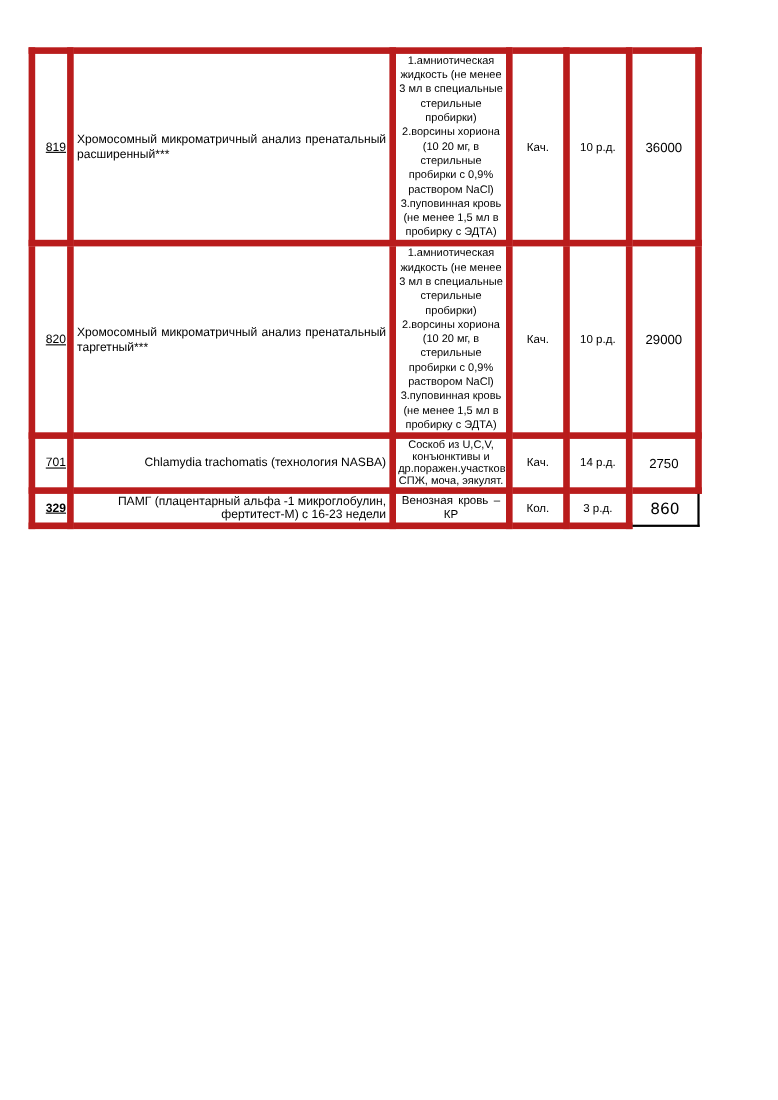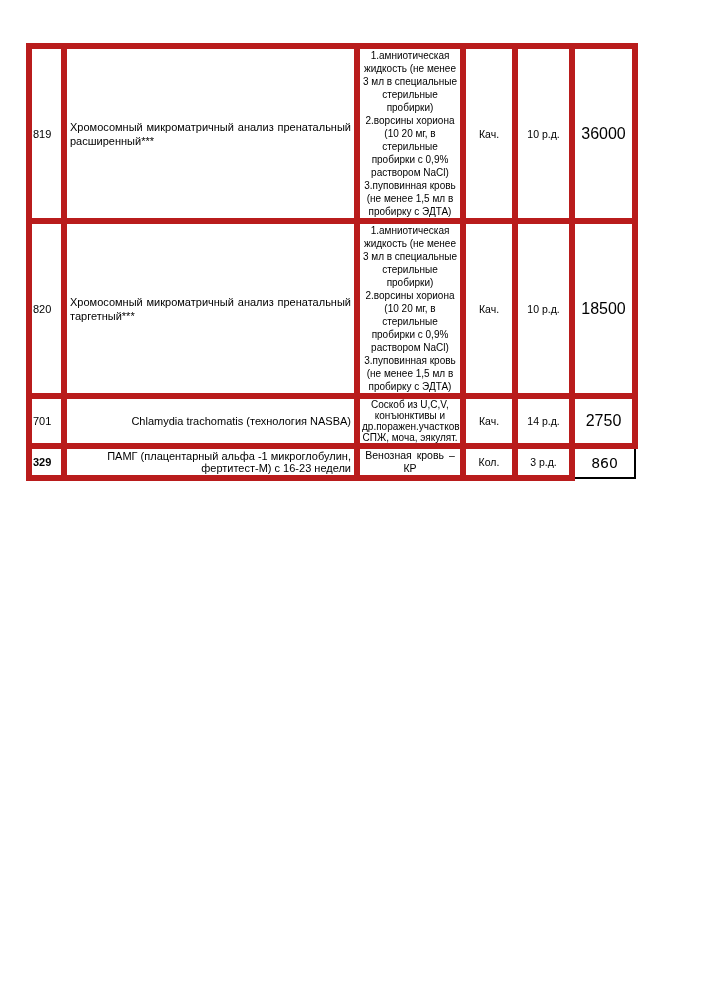--- a/index.html
+++ b/index.html
@@ -36,22 +36,23 @@
   .col-term  { width: 57px;  }
   .col-price { width: 63px;  }
 
   tr.r-819 { height: 151px; }
   tr.r-820 { height: 146px; }
   tr.r-701 { height: 44px;  }
   tr.r-sect { height: 17px; }
   tr.r-329 { height: 25px;  }
 
   .c-num {
-    text-align: left;
+    text-align: right;
     font-size: 11px;
+    text-decoration: underline;
   }
   .c-name {
     font-size: 11px;
     line-height: 14px;
     text-align: justify;
     padding: 0 3px;
   }
   tr.r-701 .c-name, tr.r-329 .c-name {
     text-align: right;
     line-height: 12.5px;
@@ -68,21 +69,21 @@
   tr.r-329 .c-bio {
     font-size: 10.5px;
     word-spacing: 2px;
   }
   .c-type, .c-term {
     text-align: center;
     font-size: 10.5px;
   }
   .c-price {
     text-align: center;
-    font-size: 16px;
+    font-size: 12px;
   }
   tr.r-329 .c-num {
     font-weight: bold;
   }
   tr.r-329 .c-price {
     border: 2px solid #000000;
     font-family: "DejaVu Sans", sans-serif;
     font-size: 14px;
   }
   .c-section {
@@ -121,21 +122,21 @@
       <tr class="r-820">
         <td class="c-num">820</td>
         <td class="c-name">Хромосомный микроматричный анализ пренатальный таргетный***</td>
         <td class="c-bio">
           <div>1.амниотическая жидкость (не менее 3 мл в специальные стерильные пробирки)</div>
           <div>2.ворсины хориона (10 20 мг, в стерильные пробирки с 0,9% раствором NaCl)</div>
           <div>3.пуповинная кровь (не менее 1,5 мл в пробирку с ЭДТА)</div>
         </td>
         <td class="c-type">Кач.</td>
         <td class="c-term">10 р.д.</td>
-        <td class="c-price">18500</td>
+        <td class="c-price">29000</td>
       </tr>
       <tr class="r-701">
         <td class="c-num">701</td>
         <td class="c-name">Chlamydia trachomatis (технология NASBA)</td>
         <td class="c-bio">Соскоб из U,C,V, конъюнктивы и др.поражен.участков, СПЖ, моча, эякулят.</td>
         <td class="c-type">Кач.</td>
         <td class="c-term">14 р.д.</td>
         <td class="c-price">2750</td>
       </tr>
       <tr class="r-329">

